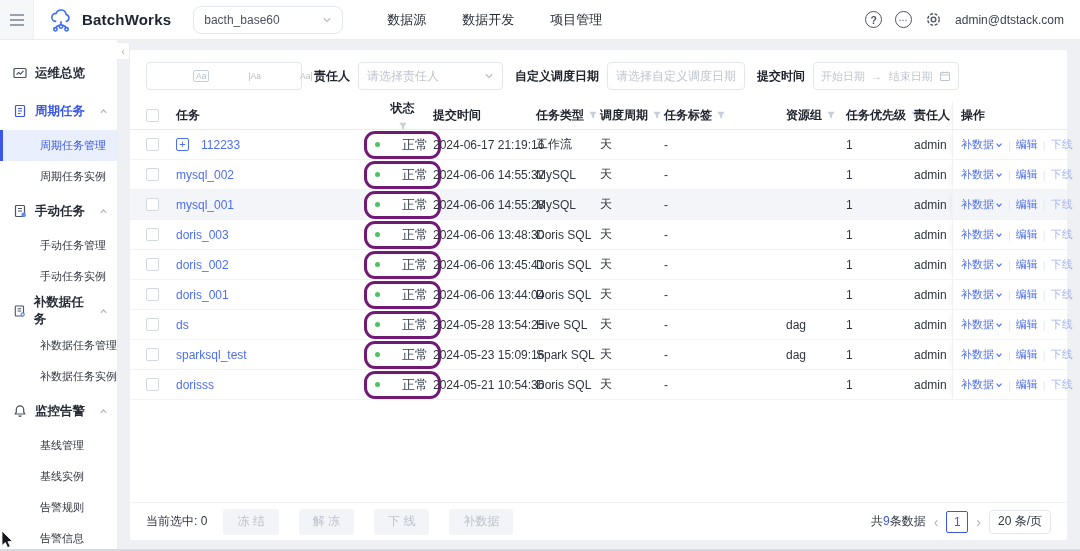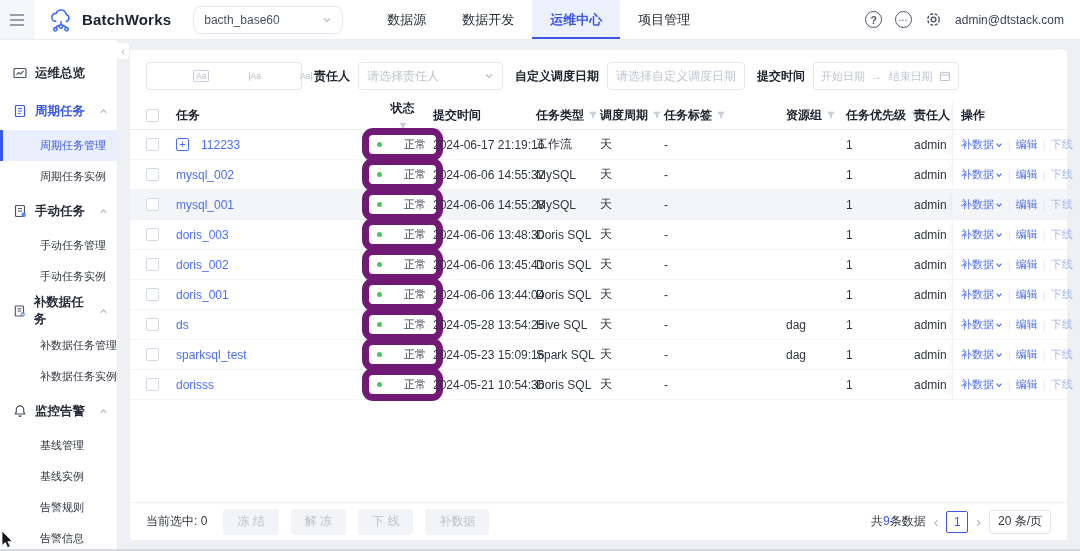--- a/index.html
+++ b/index.html
@@ -55,33 +55,33 @@
   .c-check{width:30px;} .c-task{width:200px;} .c-status{width:57px;flex-direction:column;} .c-time{width:103px;}
   .c-type{width:64px;} .c-cycle{width:64px;} .c-tag{width:122px;} .c-res{width:60px;}
   .c-pri{width:68px;} .c-owner{width:38px;} .c-ops{flex:1; min-width:0; overflow:visible;}
   .checkbox { width:13px; height:13px; border:1px solid #d4d8e0; border-radius:2px; background:#fff; display:inline-block; cursor:pointer; flex-shrink:0; }
   .funnel { cursor:pointer; flex-shrink:0; }
   .tbody { }
   .trow { display:flex; align-items:center; height:30px; padding:0 16px; border-bottom:1px solid #f2f3f7; color:#30353f; }
   .trow.hl { background:#f4f5f8; }
   .expand { width:13px; height:13px; border:1px solid #4e6ef2; border-radius:2px; color:#4e6ef2; font-size:11px; line-height:11px; text-align:center; margin-right:8px; cursor:pointer; flex-shrink:0; }
   a.tlink { color:#4e6ef2; text-decoration:none; cursor:pointer; }
-  .pill { display:inline-flex; align-items:center; gap:22px; border:7px solid #701a75; border-radius:11px; padding:2px 10px 2px 8px; background:#fff; color:#383f4d; font-size:11px; }
+  .pill { display:inline-flex; align-items:center; gap:22px; border:3px solid #701a75; border-radius:11px; padding:2px 10px 2px 8px; background:#fff; color:#383f4d; font-size:13px; }
   .dot { width:5px; height:5px; border-radius:50%; background:#4cc464; display:inline-block; }
   .c-ops { border-left:1px solid #f1f2f6; box-shadow:-5px 0 5px -4px rgba(45,62,100,.07); height:100%; padding-left:8px; font-size:11px; gap:2px; }
   .thead .c-ops { font-size:12px; }
   .ops-link { color:#4e6ef2; text-decoration:none; cursor:pointer; display:inline-flex; align-items:center; gap:1px; }
   .ops-link.dim { color:#a6b6f3; }
   .ops-sep { color:#e3e6ec; margin:0 3px; }
   .spacer { flex:1; }
 
   
   .tfoot { display:flex; align-items:center; height:38px; padding:0 16px; border-top:1px solid #f0f1f5; flex-shrink:0; }
   .sel-text { color:#30353f; }
-  .batch-btns { display:flex; gap:12px; margin-left:16px; }
+  .batch-btns { display:flex; gap:20px; margin-left:16px; }
   .gbtn { height:26px; padding:0 14px; background:#f3f4f7; border:none; border-radius:3px; color:#bdc2cc; font-size:12px; font-family:inherit; white-space:nowrap; cursor:not-allowed; }
   .pager { margin-left:auto; display:flex; align-items:center; gap:8px; color:#30353f; }
   .blue { color:#3a57e8; }
   .pg-arrow { color:#aab0bc; font-size:14px; cursor:pointer; line-height:1; }
   .pg-num { width:22px; height:22px; border:1px solid #3a57e8; border-radius:2px; color:#3a57e8; display:flex; align-items:center; justify-content:center; cursor:pointer; }
   .pg-size { height:24px; border:1px solid #e3e6ec; border-radius:4px; display:flex; align-items:center; padding:0 8px; cursor:pointer; }
 
   .window-edge { position:absolute; left:0; bottom:0; width:100%; height:2px; background:#d6d9df; }
   .cursor { position:absolute; left:1px; bottom:3px; z-index:9; }
 </style>
@@ -104,21 +104,20 @@
   <div class="brand">BatchWorks</div>
   <div class="proj-select">
     <span>bacth_base60</span>
     <svg width="10" height="10" viewBox="0 0 10 10" fill="none" stroke="#b9bfca" stroke-width="1.3">
         <polyline points="2,3.2 5,6.6 8,3.2"></polyline>
       </svg>
   </div>
   <div class="topnav">
     <div class="nav-item">数据源</div>
     <div class="nav-item">数据开发</div>
-    <div class="nav-item active">运维中心</div>
     <div class="nav-item">项目管理</div>
   </div>
   <div class="top-right">
     <span class="ring">?</span>
     <span class="ring msg">⋯</span>
     <svg style="cursor:pointer" width="17" height="17" viewBox="0 0 16 16" fill="none" stroke="#4c5363" stroke-width="1.3">
       <circle cx="8" cy="8" r="5.4" stroke-dasharray="2.8 1.5"></circle>
         <circle cx="8" cy="8" r="2.2"></circle>
     </svg>
     <span class="user-email">admin@dtstack.com</span>

